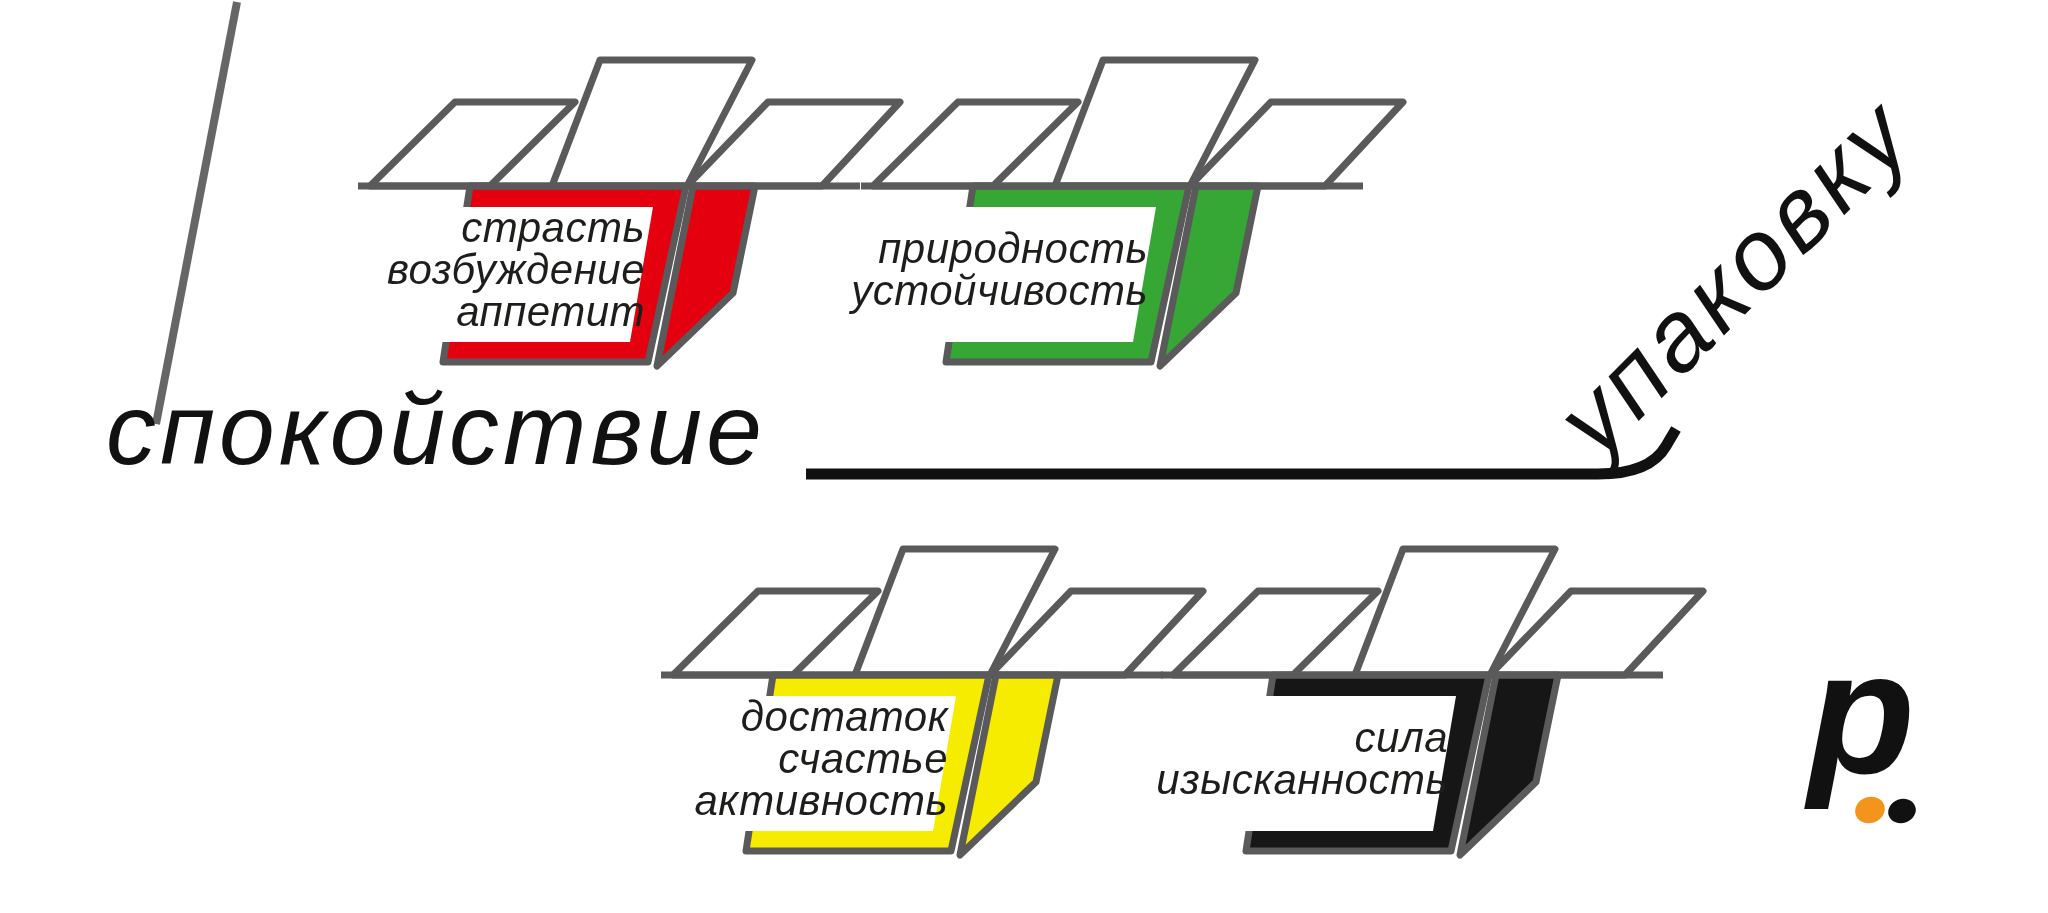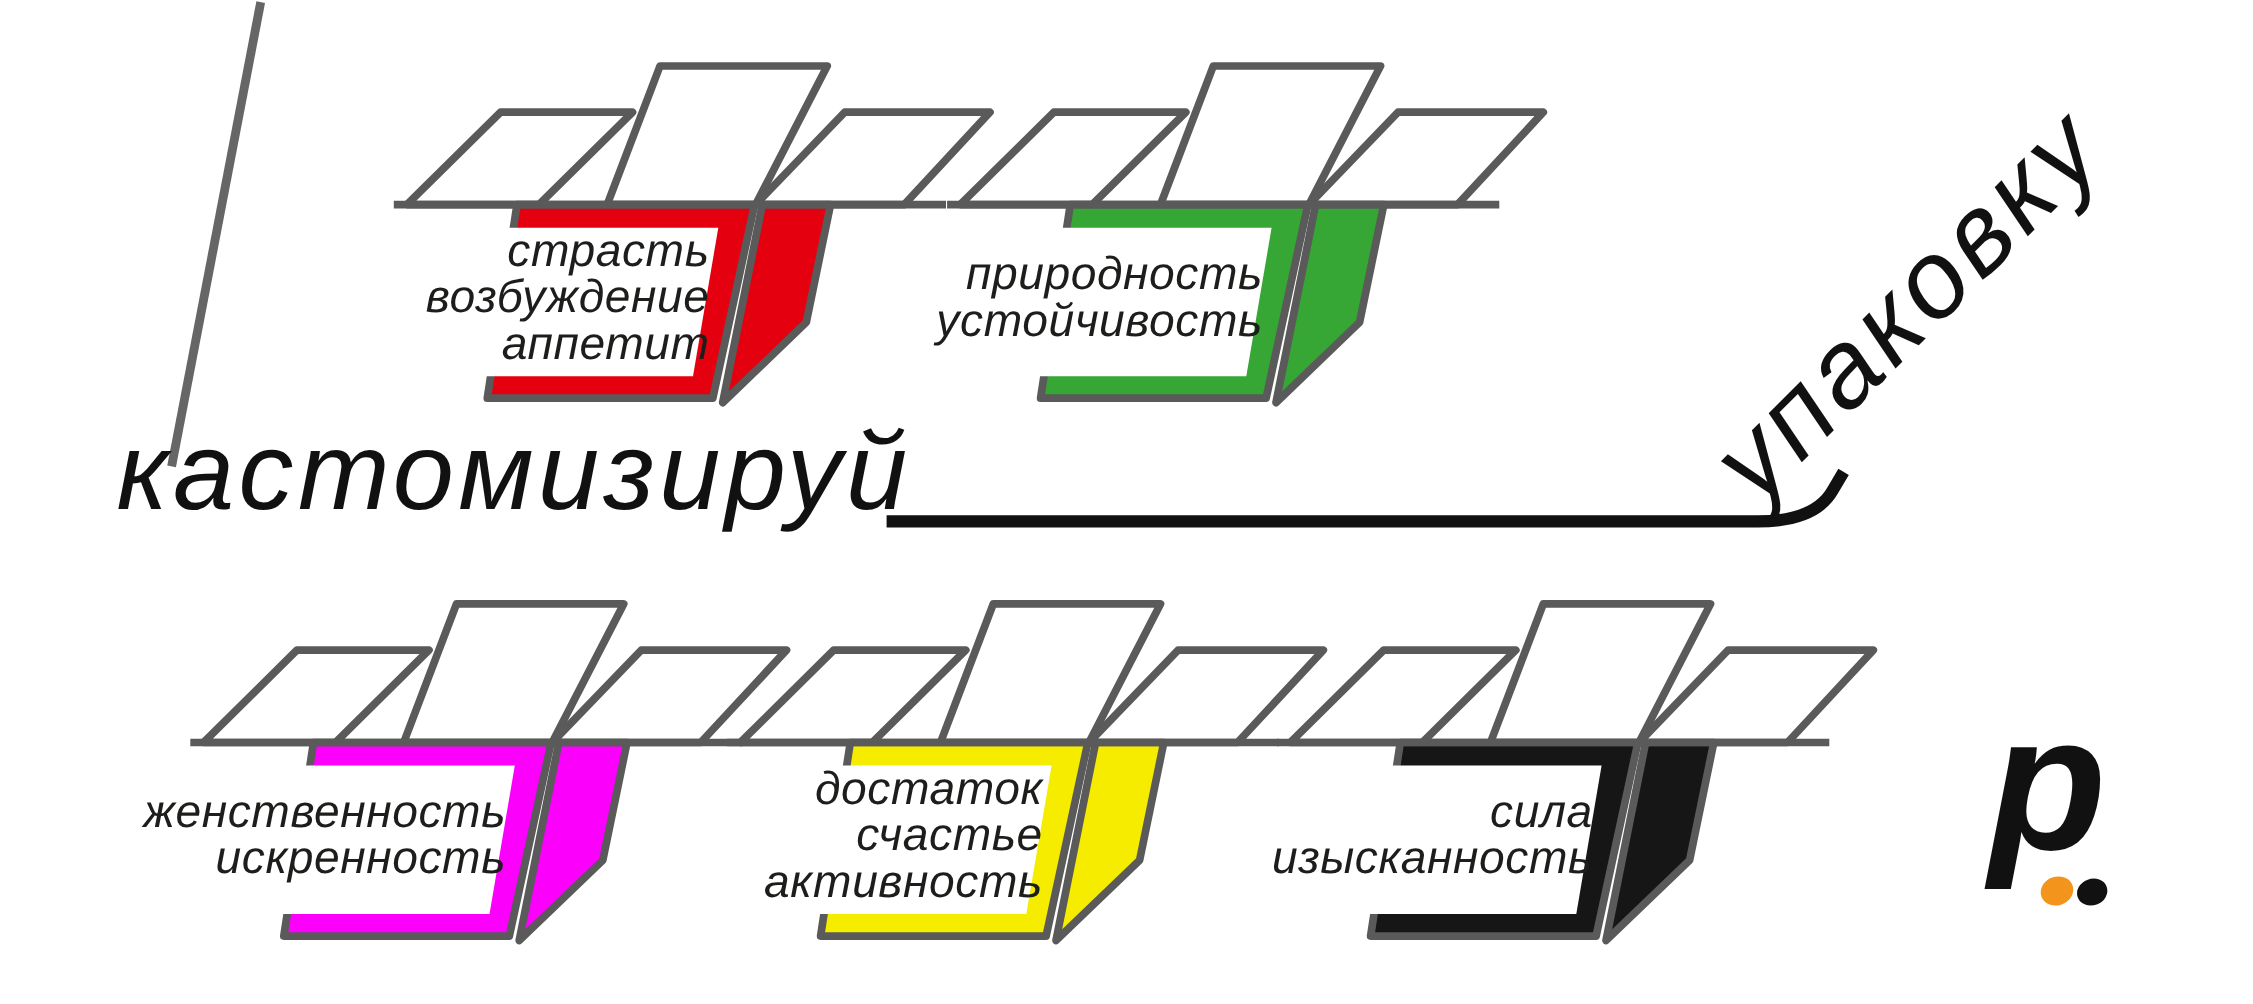--- a/index.html
+++ b/index.html
@@ -39,21 +39,21 @@
 </head>
 <body>
 
 <div class="stage">
 
   <svg id="overlay">
     <line id="diag" x1="237" y1="2" x2="156" y2="424" stroke-width="8" stroke="#666666"></line>
     <path id="underline" d="M 806 474 L 1598 474 Q 1650 474 1666 446 L 1676 429" fill="none" stroke-width="11" stroke="#111111"></path>
   </svg>
 
-  <h1 class="headline">кастомизируй</h1>
+  <h1 class="headline">спокойствие</h1>
   <div class="rotated">упаковку</div>
 
   <div class="box" style="left:360px;top:36px;">
   <svg width="560" height="345" viewBox="0 0 560 345">
     <g fill="none" stroke="#5a5a5a" stroke-width="7" stroke-linejoin="round">
       <polygon points="10,150 130,150 215,66 95,66"></polygon>
       <polygon points="192,150 327,150 392,24 240,24"></polygon>
       <polygon points="327,150 462,150 540,66 408,66"></polygon>
     </g>
     <polygon points="110,150 326,150 288,326 83,326" fill="#e50010" stroke="#5a5a5a" stroke-width="7" stroke-linejoin="round"></polygon>
@@ -68,34 +68,20 @@
     <g fill="none" stroke="#5a5a5a" stroke-width="7" stroke-linejoin="round">
       <polygon points="10,150 130,150 215,66 95,66"></polygon>
       <polygon points="192,150 327,150 392,24 240,24"></polygon>
       <polygon points="327,150 462,150 540,66 408,66"></polygon>
     </g>
     <polygon points="110,150 326,150 288,326 83,326" fill="#36a635" stroke="#5a5a5a" stroke-width="7" stroke-linejoin="round"></polygon>
     <polygon points="333,150 395,150 373,257 297,330" fill="#36a635" stroke="#5a5a5a" stroke-width="7" stroke-linejoin="round"></polygon>
     <polygon points="20,171 293,171 270,306 -3,306" fill="#ffffff"></polygon>
     <line x1="-2" y1="150" x2="500" y2="150" stroke="#5a5a5a" stroke-width="7"></line>
     <text text-anchor="end" font-style="italic" font-size="42" letter-spacing="0.5" fill="#1d1d1b"><tspan x="285" y="227">природность</tspan><tspan x="285" y="269">устойчивость</tspan></text>
-  </svg>
-    </div>
-  <div class="box" style="left:175px;top:525px;">
-  <svg width="560" height="345" viewBox="0 0 560 345">
-    <g fill="none" stroke="#5a5a5a" stroke-width="7" stroke-linejoin="round">
-      <polygon points="10,150 130,150 215,66 95,66"></polygon>
-      <polygon points="192,150 327,150 392,24 240,24"></polygon>
-      <polygon points="327,150 462,150 540,66 408,66"></polygon>
-    </g>
-    <polygon points="110,150 326,150 288,326 83,326" fill="#fb00fb" stroke="#5a5a5a" stroke-width="7" stroke-linejoin="round"></polygon>
-    <polygon points="333,150 395,150 373,257 297,330" fill="#fb00fb" stroke="#5a5a5a" stroke-width="7" stroke-linejoin="round"></polygon>
-    <polygon points="20,171 293,171 270,306 -3,306" fill="#ffffff"></polygon>
-    <line x1="-2" y1="150" x2="500" y2="150" stroke="#5a5a5a" stroke-width="7"></line>
-    <text text-anchor="end" font-style="italic" font-size="42" letter-spacing="0.5" fill="#1d1d1b"><tspan x="285" y="227">женственность</tspan><tspan x="285" y="269">искренность</tspan></text>
   </svg>
     </div>
   <div class="box" style="left:1163px;top:525px;">
   <svg width="560" height="345" viewBox="0 0 560 345">
     <g fill="none" stroke="#5a5a5a" stroke-width="7" stroke-linejoin="round">
       <polygon points="10,150 130,150 215,66 95,66"></polygon>
       <polygon points="192,150 327,150 392,24 240,24"></polygon>
       <polygon points="327,150 462,150 540,66 408,66"></polygon>
     </g>
     <polygon points="110,150 326,150 288,326 83,326" fill="#161616" stroke="#5a5a5a" stroke-width="7" stroke-linejoin="round"></polygon>

